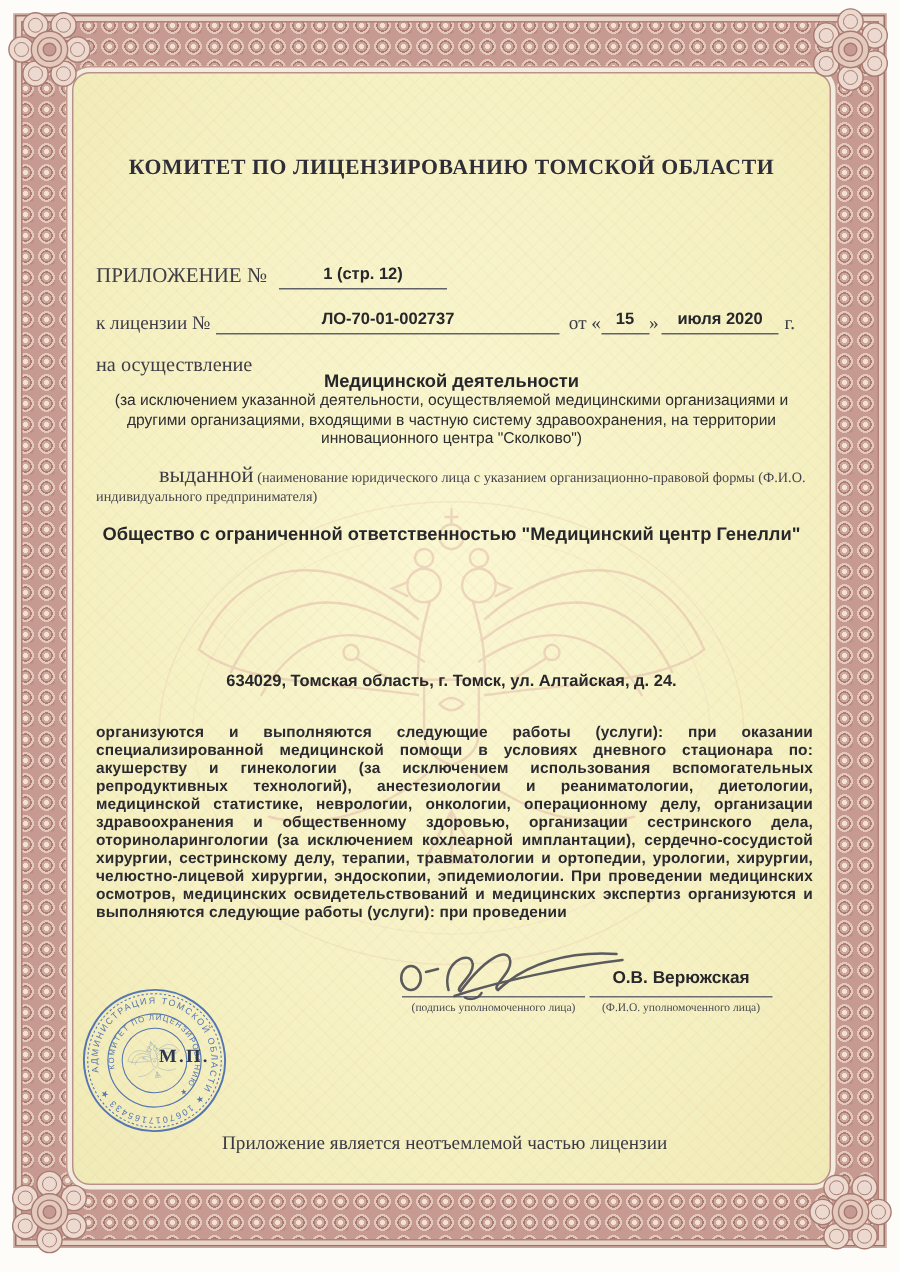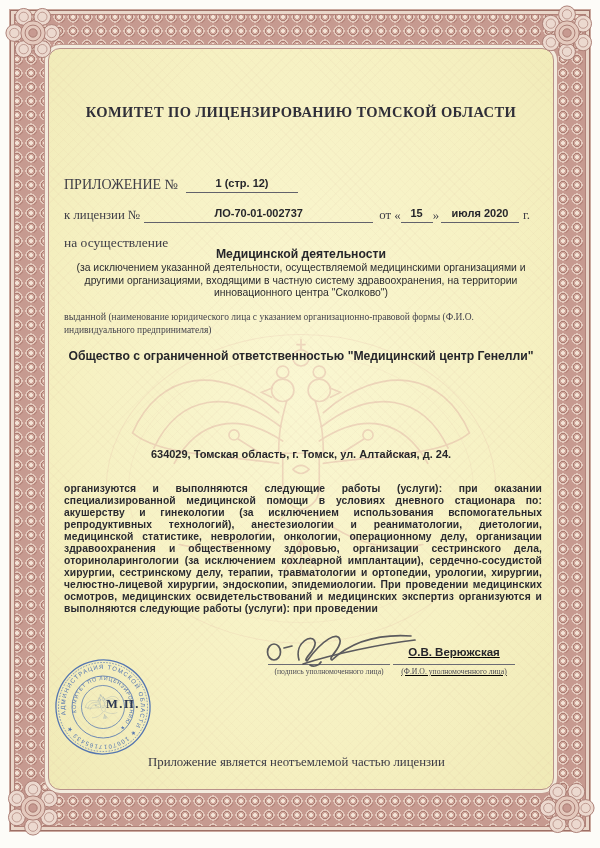--- a/index.html
+++ b/index.html
@@ -59,21 +59,21 @@
     font-size:11px; color:#26262b; padding:0 2px 3px 2px; white-space:nowrap;
   }
   .line-intro   { top:186px; left:15px; font-size:13.5px; }
   .center-bold  { left:0; width:100%; text-align:center; font-size:12.2px; }
   .activity-name { top:198px; }
   .activity-note {
     top:213px; left:14px; width:476px; text-align:center;
     font-family:"Liberation Sans", sans-serif; font-size:10.4px; line-height:12.6px; color:#2c2c31;
   }
   .issued-block { top:262px; left:15px; width:478px; font-size:9.5px; line-height:12.6px; color:#45444e; }
-  .issued-word  { font-size:10px; color:#3e3d46; }
+  .issued-word  { font-size:15px; color:#3e3d46;margin-left:42px; }
   .org-name     { top:300px; }
   .address-label{ top:354px; left:15px; width:478px; font-size:13.2px; line-height:13.8px; color:#3e3d46; }
   .address-value{ top:399px; font-size:11px; }
   .works {
     top:434px; left:15px; width:478px;
     font-family:"Liberation Sans", sans-serif; font-weight:bold;
     font-size:10.3px; line-height:11.95px; text-align:justify;
     color:#2a2a30; letter-spacing:.1px;
   }
   
@@ -82,21 +82,21 @@
     height:16px; font-family:"Liberation Sans", sans-serif; font-weight:bold;
     font-size:11.5px; color:#26262b; text-align:center; white-space:nowrap;
   }
   .sigcol .sig-line { border-bottom:1px solid #6b6b74; height:1px; margin-top:1px; }
   .sigcol .sig-caption {
     margin-top:2px; font-size:7.7px; color:#4b4a54; text-align:center; white-space:nowrap;
     font-family:"Liberation Serif", serif;
   }
   .col-position { left:30px;  width:176px; }
   .col-sign     { left:219px; width:122px; }
-  .col-name     { left:344px; width:122px;text-decoration:underline; }
+  .col-name     { left:344px; width:122px; }
   .signature-svg { left:212px; top:580px; width:158px; height:38px; }
   .stamp-svg { left:4px; top:608px; width:100px; height:100px; transform:rotate(-12deg); opacity:.88; }
   .mp-label {
     left:57px; top:648px; font-size:12.5px; letter-spacing:1.5px; color:#2c3750; font-weight:bold;
   }
   .footer-note { top:706px; left:99px; font-size:12.8px; color:#3a3944; }
 
   
   .watermark { left:37px; top:252px; width:430px; height:345px; color:#d9a09a; opacity:.5; }
   .hidden-defs { position:absolute; width:0; height:0; overflow:hidden; }

